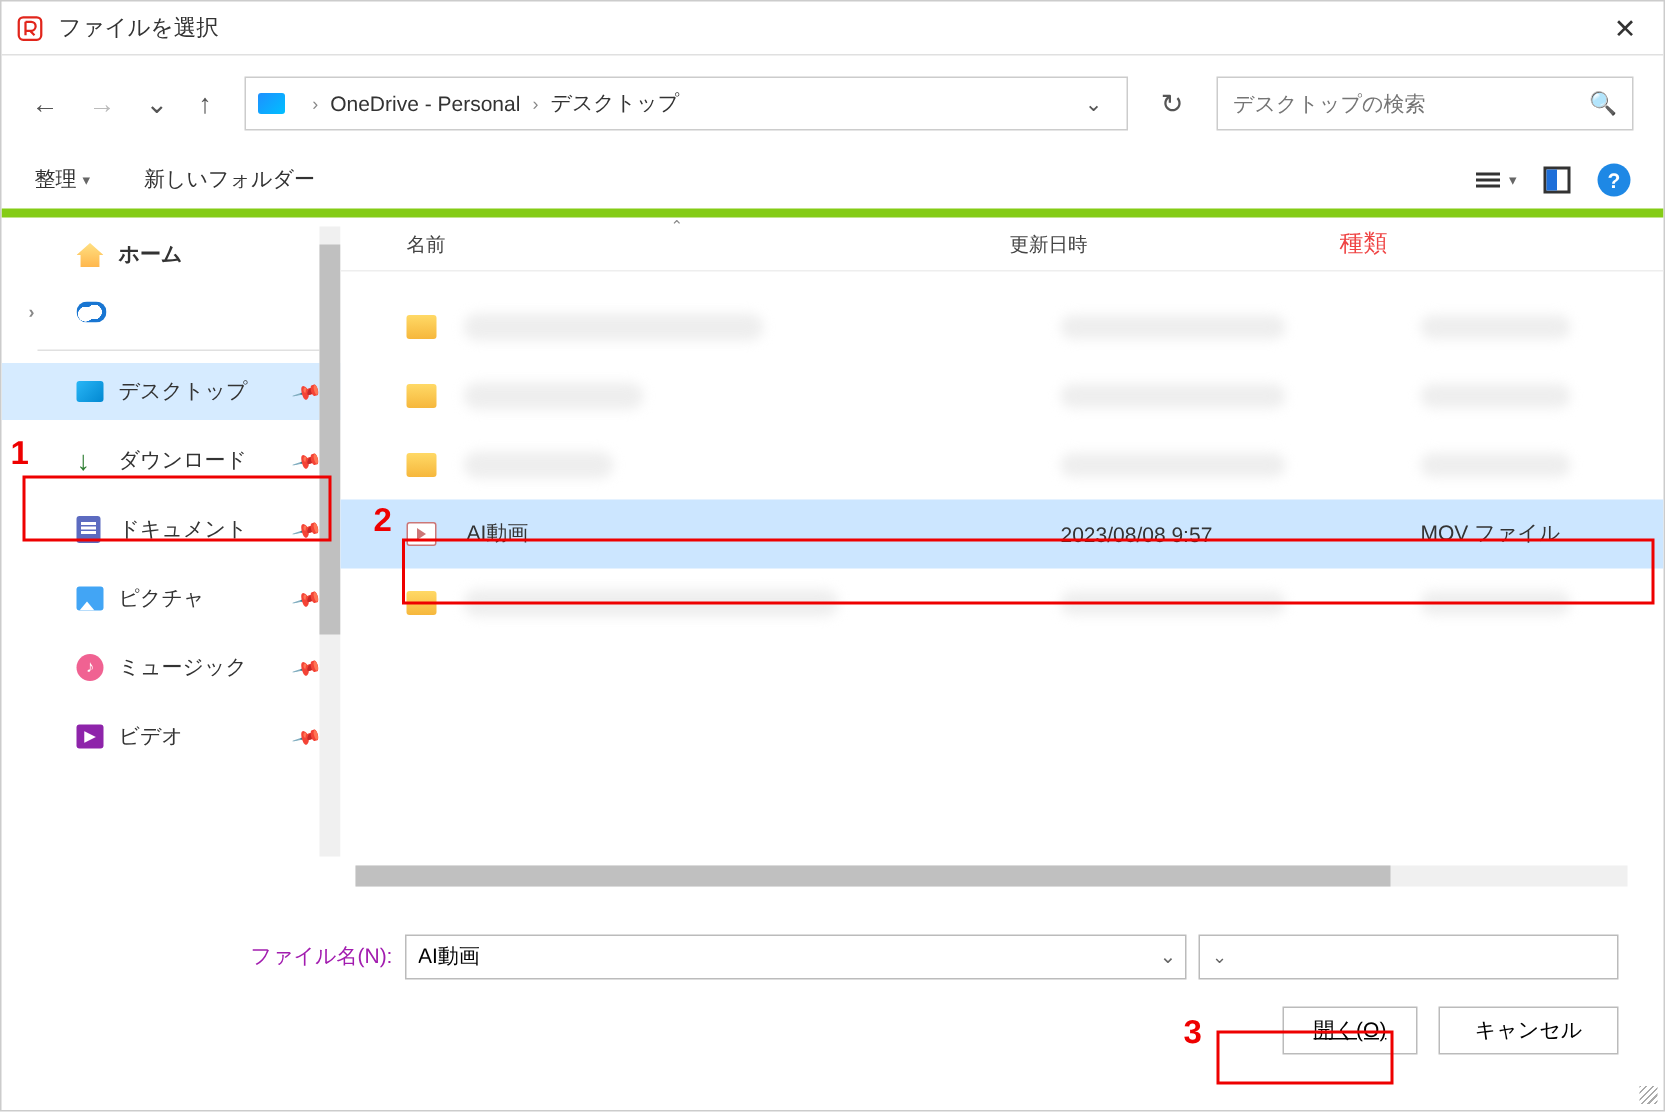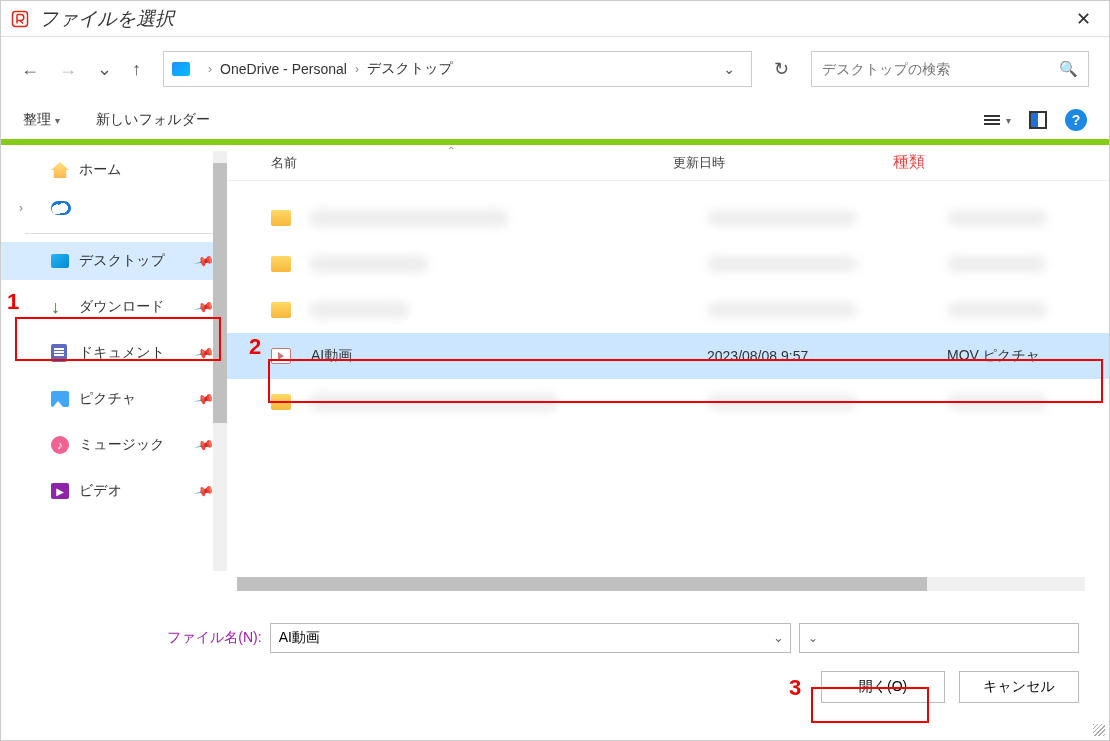--- a/index.html
+++ b/index.html
@@ -1,21 +1,21 @@
 <!DOCTYPE html>
 <html><head>
 <meta charset="utf-8">
 <style>
 * { box-sizing: border-box; margin: 0; padding: 0; font-family: "Yu Gothic UI", "Meiryo", sans-serif; }
 body { width: 1110px; height: 741px; background: #fff; position: relative; border: 1px solid #ccc; }
 
 
 .titlebar { display: flex; align-items: center; height: 36px; padding: 0 10px; border-bottom: 1px solid #e0e0e0; }
 .titlebar .app-icon { width: 18px; height: 18px; margin-right: 10px; }
-.titlebar .title { font-size: 19px; color: #333; flex: 1; font-style: italic; }
+.titlebar .title { font-size: 15px; color: #333; flex: 1; }
 .titlebar .close { font-size: 18px; color: #333; cursor: pointer; padding: 4px 8px; }
 
 
 .navrow { display: flex; align-items: center; height: 64px; padding: 0 20px; gap: 14px; }
 .nav-btns { display: flex; align-items: center; gap: 20px; }
 .nav-arrow { font-size: 18px; color: #555; cursor: pointer; }
 .nav-arrow.dim { color: #bbb; }
 .breadcrumb-box { flex: 1; display: flex; align-items: center; border: 1px solid #ccc; height: 36px; padding: 0 8px; margin-left: 8px; }
 .bc-icon { width: 18px; height: 14px; background: linear-gradient(135deg,#1e90ff,#00bfff); border-radius: 2px; margin-right: 10px; }
 .bc-sep { color: #888; margin: 0 8px; font-size: 12px; }
@@ -36,21 +36,21 @@
 .lines { display: flex; flex-direction: column; gap: 2px; }
 .lines span { width: 16px; height: 2px; background: #333; }
 .preview-btn { width: 18px; height: 18px; border: 2px solid #333; display: flex; margin-right: 18px; cursor: pointer; }
 .preview-btn .half { width: 50%; background: #1e6fd9; }
 .help-btn { width: 22px; height: 22px; background: #1e88e5; color: #fff; border-radius: 50%; display: flex; align-items: center; justify-content: center; font-size: 14px; font-weight: bold; cursor: pointer; }
 
 
 .body-split { display: flex; height: 446px; position: relative; }
 .sidebar { width: 226px; padding: 6px 0; position: relative; overflow: hidden; }
 .sb-item { display: flex; align-items: center; height: 38px; padding: 0 44px; font-size: 14px; color: #333; cursor: pointer; position: relative; }
-.sb-item.l1 { padding-left: 50px; }
+.sb-item.l1 { padding-left: 50px; font-weight: bold; }
 .sb-item.l2 { padding-left: 50px; }
 .sb-item .icon { position: absolute; left: 50px; }
 .sb-item .text { margin-left: 28px; }
 .sb-item.selected { background: #d6ebff; }
 .sb-chevron { position: absolute; left: 18px; font-size: 12px; color: #888; }
 .home-icon { width: 18px; height: 16px; background: linear-gradient(#ffe082,#ffb74d); clip-path: polygon(50% 0,100% 50%,85% 50%,85% 100%,15% 100%,15% 50%,0 50%); }
 .cloud-icon { width: 20px; height: 14px; background: radial-gradient(circle at 30% 60%,#fff 30%,transparent 31%),radial-gradient(circle at 60% 50%,#fff 35%,transparent 36%),#1976d2; border-radius: 10px; }
 .desk-icon { width: 18px; height: 14px; background: linear-gradient(135deg,#29b6f6,#0288d1); border-radius: 2px; }
 .down-icon { color: #2e7d32; font-size: 18px; position: absolute; left: 50px; }
 .doc-icon { width: 16px; height: 18px; background: #5c6bc0; border-radius: 2px; position: relative; }
@@ -90,21 +90,21 @@
 
 .bottom { height: 144px; padding: 32px 30px 0 30px; position: relative; }
 .fn-row { display: flex; align-items: center; gap: 8px; }
 .fn-label { font-size: 14px; color: #a21caf; margin-left: 136px; }
 .fn-input { flex: 1; height: 30px; border: 1px solid #bbb; padding: 0 8px; font-size: 14px; position: relative; }
 .fn-input input { border: none; width: calc(100% - 24px); height: 100%; outline: none; font-size: 14px; }
 .fn-input .dd { position: absolute; right: 6px; top: 6px; font-size: 13px; color: #666; }
 .filter-sel { width: 280px; height: 30px; border: 1px solid #bbb; padding: 0 8px; font-size: 14px; display: flex; align-items: center; justify-content: space-between; }
 .btn-row { display: flex; gap: 14px; justify-content: flex-end; margin-top: 18px; }
 .btn { width: 120px; height: 32px; border: 1px solid #bbb; background: #fff; font-size: 14px; display: flex; align-items: center; justify-content: center; cursor: pointer; }
-.btn.open { width: 124px; }
+.btn.open { width: 90px; text-decoration: underline; }
 
 
 .annot { position: absolute; color: #e00; font-size: 22px; font-weight: bold; z-index: 100; pointer-events: none; }
 .box1 { position: absolute; left: 14px; top: 316px; width: 206px; height: 44px; border: 2px solid #e00; z-index: 99; pointer-events: none; }
 .box2 { position: absolute; left: 267px; top: 358px; width: 835px; height: 44px; border: 2px solid #e00; z-index: 99; pointer-events: none; }
 .box3 { position: absolute; border: 2px solid #e00; z-index: 99; pointer-events: none; }
 .corner { position: absolute; right: 4px; bottom: 4px; width: 12px; height: 12px; background: repeating-linear-gradient(135deg,#aaa,#aaa 1px,transparent 1px,transparent 3px); }
 </style>
 </head>
 <body>
@@ -240,21 +240,21 @@
       <div class="file-row">
           <div class="fi"></div>
           <div class="fn-blur" style="width:100px"></div>
           <div class="date-blur"></div>
           <div class="type-blur"></div>
         </div>
       <div class="file-row selected">
         <div class="fi video-file"></div>
         <span class="fn-text">AI動画</span>
         <span class="date-text">2023/08/08 9:57</span>
-        <span class="type-text">MOV ピクチャ</span>
+        <span class="type-text">MOV ファイル</span>
       </div>
       <div class="file-row">
           <div class="fi"></div>
           <div class="fn-blur" style="width:250px"></div>
           <div class="date-blur"></div>
           <div class="type-blur"></div>
         </div>
     </div>
     <div class="file-scroll-h">
         <div class="file-scroll-h-thumb"></div>

